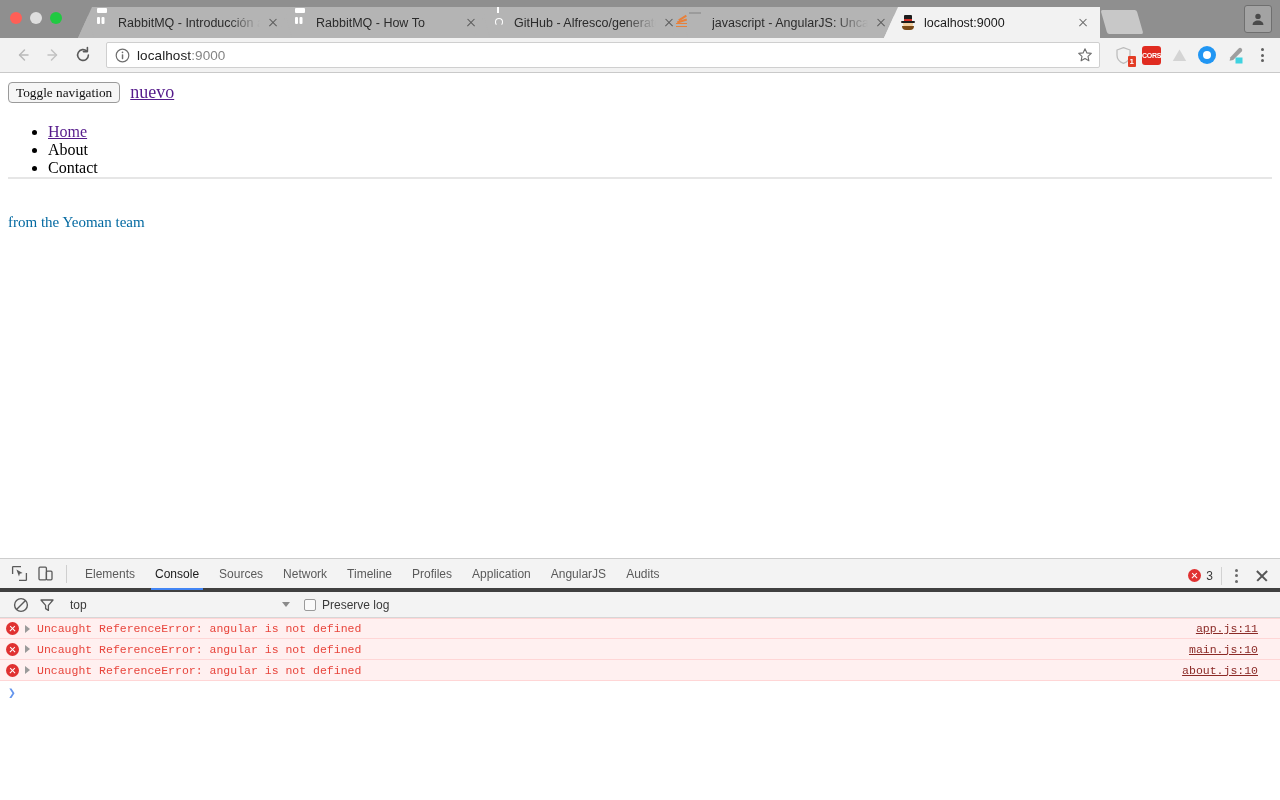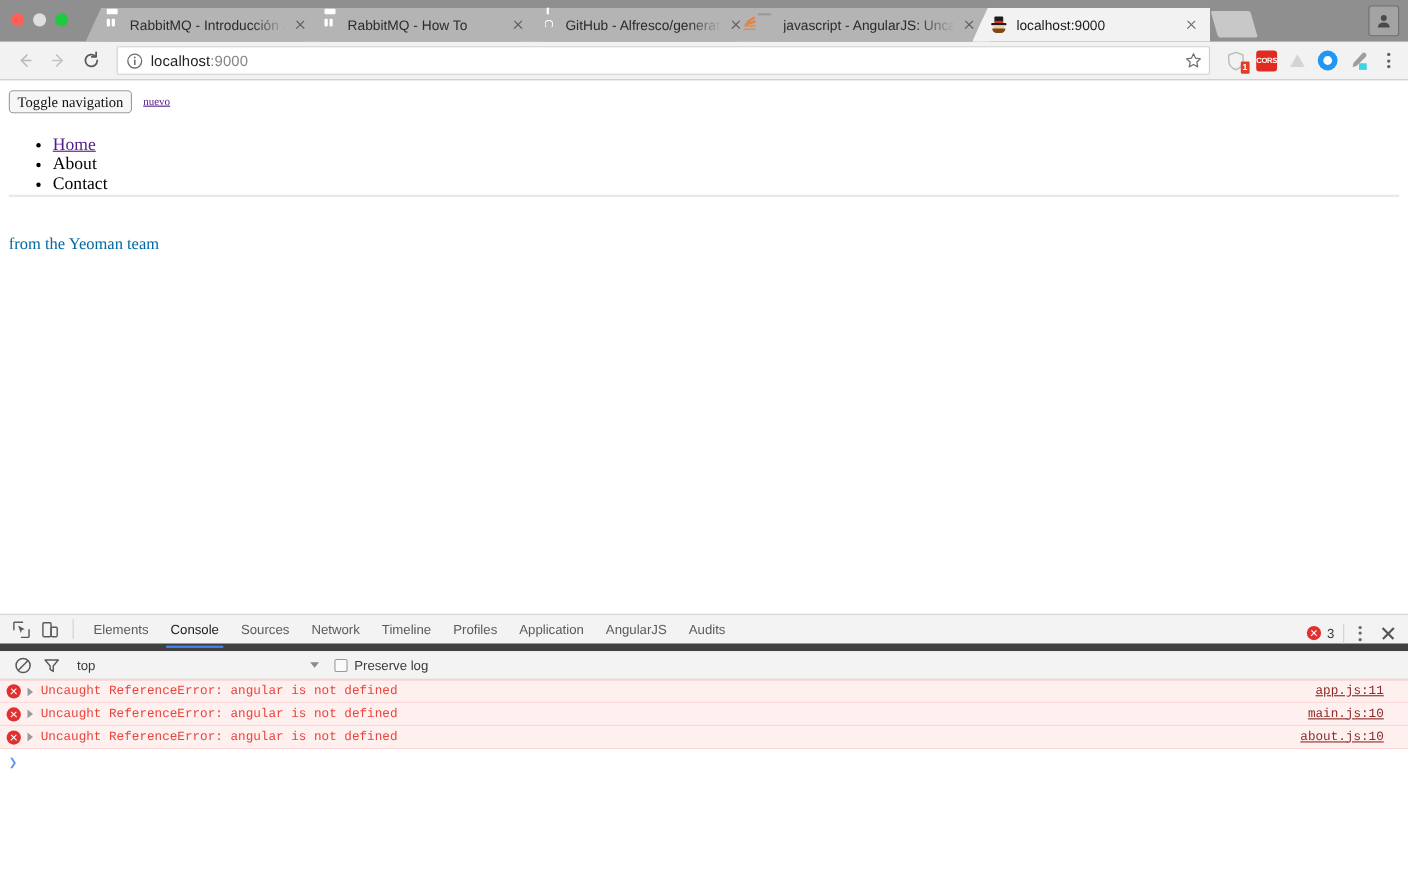--- a/index.html
+++ b/index.html
@@ -201,21 +201,21 @@
     font-family: "Liberation Serif", serif;
     font-size: 13.3px; line-height: 15px;
     padding: 2px 7px;
     border: 1px solid #9a9a9a;
     border-radius: 4px;
     background: #f6f6f6;
     color: #101010;
   }
   .brand-link {
     font-family: "Liberation Serif", serif;
-    font-size: 10px; color: #551a8b; text-decoration: underline;
+    font-size: 18px; color: #551a8b; text-decoration: underline;
   }
   ul.nav-list {
     margin: 20px 0 0 0;
     padding-left: 40px;
     list-style: disc;
   }
   ul.nav-list li {
     font-family: "Liberation Serif", serif;
     font-size: 16px; line-height: 18px;
     color: #000; margin-bottom: 0px;
@@ -232,21 +232,21 @@
 
   
   .devtools {
     position: absolute; left: 0; right: 0; bottom: 0; height: 242px;
     background: #fff; border-top: 1px solid #cdcdcd;
     font-family: "Liberation Sans", sans-serif;
     display: flex; flex-direction: column;
   }
   .dt-tabbar {
     height: 33px; background: #f3f3f3;
-    border-bottom: 7px solid #404040;
+    border-bottom: 4px solid #404040;
     display: flex; align-items: center; padding-left: 6px;
     position: relative;
   }
   .dt-icon-btn { width: 26px; height: 26px; display: flex; align-items: center; justify-content: center; }
   .dt-sep { width: 1px; height: 18px; background: #cfcfcf; margin: 0 8px; }
   .dt-tabs { display: flex; align-items: center; height: 33px; }
   .dt-tab {
     height: 33px; display: flex; align-items: center;
     padding: 0 10px; font-size: 12px; color: #5a5a5a;
     position: relative;

